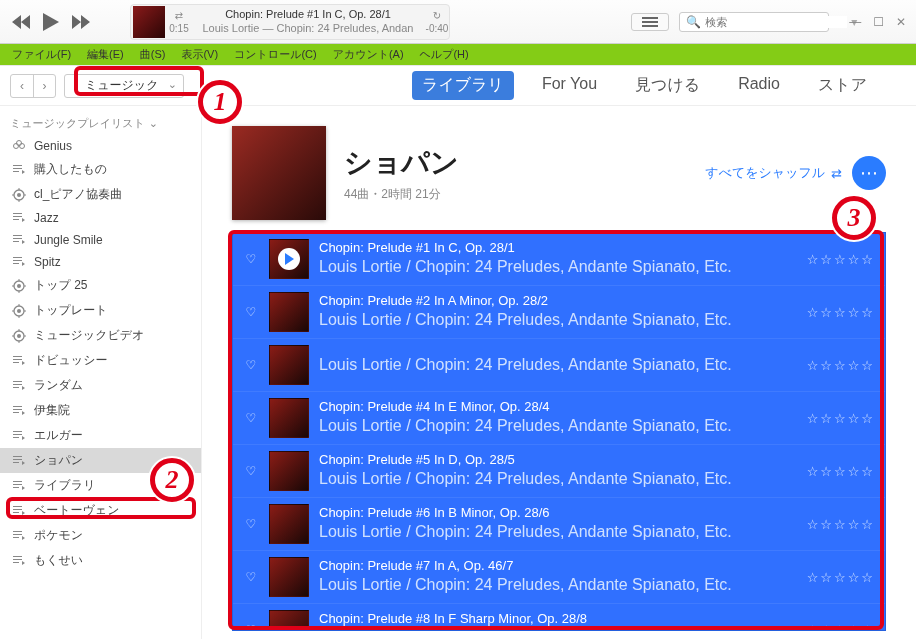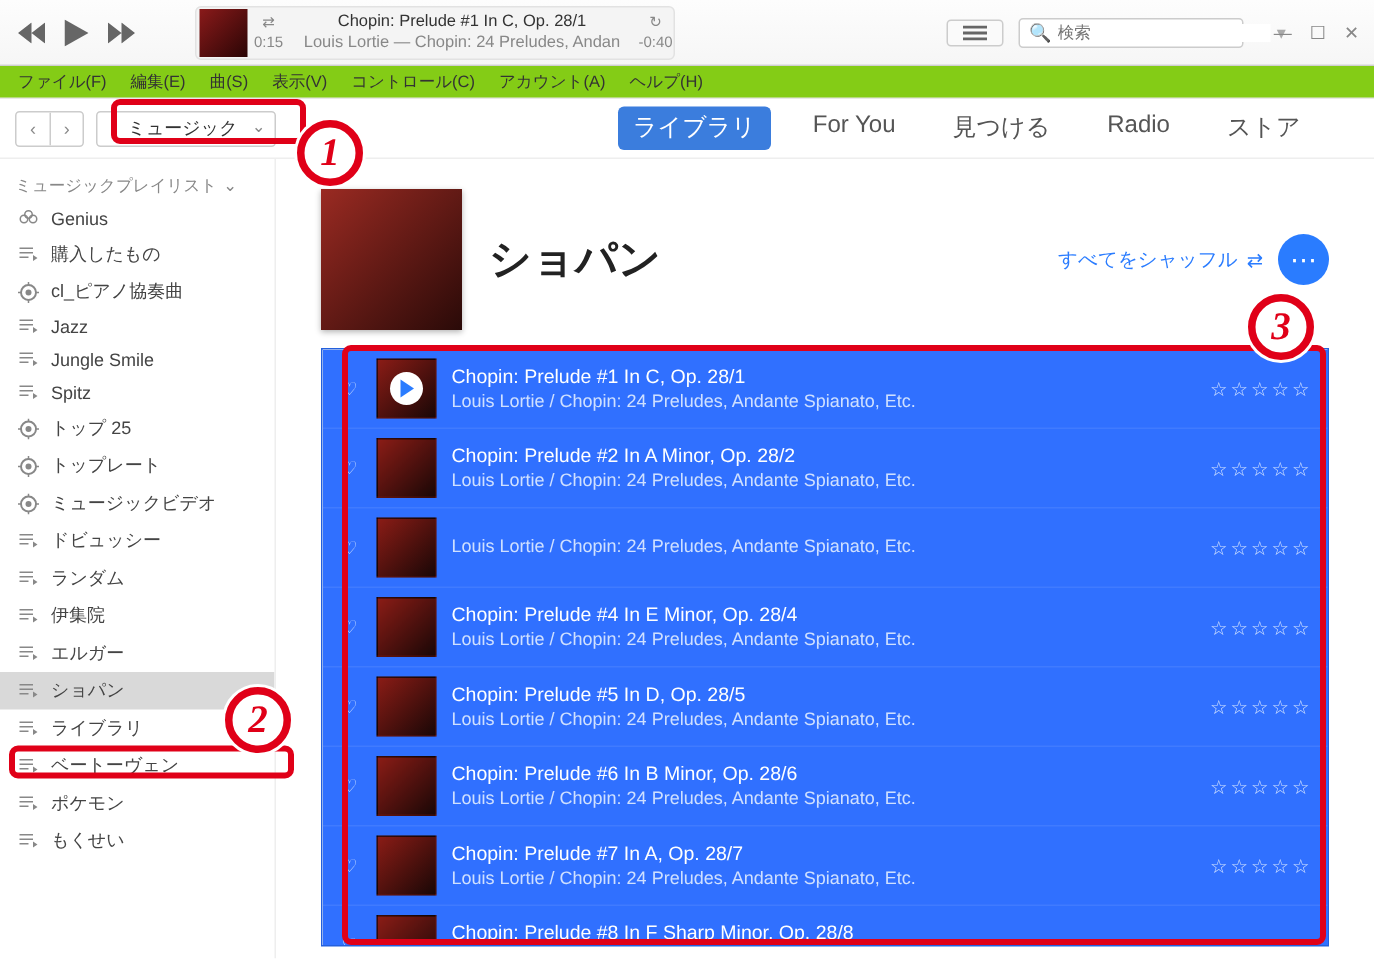--- a/index.html
+++ b/index.html
@@ -29,21 +29,21 @@
 .nav-arrows { display:flex; border:1px solid #ccc; border-radius:3px; overflow:hidden; }
 .nav-arrows .ar { width:22px; height:22px; display:flex; align-items:center; justify-content:center; color:#888; cursor:pointer; }
 .nav-arrows .ar + .ar { border-left:1px solid #ccc; }
 .category-dd { border:1px solid #ccc; border-radius:3px; height:24px; display:flex; align-items:center; padding:0 18px 0 8px; gap:6px; cursor:pointer; width:120px; background:#fff; position:relative; }
 .category-dd:after { content:"⌄"; position:absolute; right:6px; top:3px; color:#888; font-size:11px; }
 .tabs { display:flex; gap:18px; margin-left:220px; }
 .tabs .tab { color:#555; padding:4px 10px; cursor:pointer; font-size:16px; }
 .tabs .tab.active { background:#3b7ddd; color:#fff; border-radius:4px; }
 
 .main { display:flex; height:calc(639px - 44px - 22px - 40px); }
-.sidebar { width:184px; border-right:1px solid #eee; overflow-y:auto; padding:6px 0; }
+.sidebar { width:202px; border-right:1px solid #eee; overflow-y:auto; padding:6px 0; }
 .sb-head { font-size:11px; color:#888; padding:4px 10px; display:flex; align-items:center; gap:4px; cursor:pointer; }
 .sb-item { display:flex; align-items:center; gap:8px; padding:4px 12px; cursor:pointer; color:#444; }
 .sb-item.sel { background:#d9d9d9; }
 .sb-icon { width:14px; height:14px; display:flex; align-items:center; justify-content:center; color:#777; }
 
 .content { flex:1; overflow:hidden; display:flex; flex-direction:column; }
 .pl-header { display:flex; align-items:center; gap:18px; padding:20px 30px 12px 30px; }
 .pl-art { width:94px; height:94px; background:linear-gradient(135deg,#9a2a22,#2a0a08); box-shadow:0 1px 4px rgba(0,0,0,.3); }
 .pl-title { flex:1; }
 .pl-title h1 { font-size:28px; font-weight:700; color:#222; }
@@ -53,21 +53,21 @@
 .more-btn { width:34px; height:34px; border-radius:50%; background:#2a7cff; color:#fff; display:flex; align-items:center; justify-content:center; cursor:pointer; font-size:18px; }
 
 .tracks { background:#3070ff; margin:0 30px 8px 30px; border:1px solid #2460dd; overflow-y:auto; flex:1; }
 .track { display:flex; align-items:center; gap:10px; padding:6px 10px; color:#fff; border-bottom:1px solid rgba(255,255,255,.08); }
 .heart { width:16px; text-align:center; color:#cfe0ff; cursor:pointer; }
 .t-art { width:40px; height:40px; background:linear-gradient(135deg,#8a1c16,#1a0706); border:1px solid rgba(0,0,0,.3); position:relative; }
 .t-art.playable::after { content:""; position:absolute; inset:0; margin:auto; width:22px; height:22px; border-radius:50%; background:#fff; }
 .t-art.playable::before { content:""; position:absolute; left:15px; top:13px; border-left:9px solid #2a7cff; border-top:6px solid transparent; border-bottom:6px solid transparent; z-index:2; }
 .t-info { flex:1; line-height:1.3; }
 .t-info .tt { font-size:13px; }
-.t-info .ta { font-size:12px; color:#cfe0ff; }
+.t-info .ta { font-size:16px; color:#cfe0ff; }
 .stars { color:#cfe0ff; letter-spacing:2px; font-size:13px; cursor:pointer; }
 
 
 .callout { position:absolute; width:44px; height:44px; border:5px solid #e00018; border-radius:50%; background:#fff; color:#e00018; font-weight:900; font-size:26px; display:flex; align-items:center; justify-content:center; box-shadow:0 0 0 2px #fff; z-index:500; font-style:italic; font-family:"Times New Roman",serif; }
 .highlight { position:absolute; border:4px solid #e00018; border-radius:6px; z-index:400; pointer-events:none; }
 
 svg { display:block; }
 </style>
 </head>
 <body>
@@ -317,20 +317,21 @@
           <span>もくせい</span>
         </div>
       </div>
   </div>
 
   <div class="content">
     <div class="pl-header">
       <div class="pl-art"></div>
       <div class="pl-title">
         <h1>ショパン</h1>
+        <div class="sub">44曲・2時間 21分</div>
       </div>
       <div class="pl-actions">
         <div class="shuffle-all">
           <span>すべてをシャッフル</span>
           <span>⇄</span>
         </div>
         <div class="more-btn">⋯</div>
       </div>
     </div>
 
@@ -385,21 +386,21 @@
           <div class="t-info">
             <div class="tt">Chopin: Prelude #6 In B Minor, Op. 28/6</div>
             <div class="ta">Louis Lortie / Chopin: 24 Preludes, Andante Spianato, Etc.</div>
           </div>
           <div class="stars">☆☆☆☆☆</div>
         </div>
         <div class="track">
           <span class="heart">♡</span>
           <div class="t-art"></div>
           <div class="t-info">
-            <div class="tt">Chopin: Prelude #7 In A, Op. 28/7</div>
+            <div class="tt">Chopin: Prelude #7 In A, Op. 46/7</div>
             <div class="ta">Louis Lortie / Chopin: 24 Preludes, Andante Spianato, Etc.</div>
           </div>
           <div class="stars">☆☆☆☆☆</div>
         </div>
         <div class="track">
           <span class="heart">♡</span>
           <div class="t-art"></div>
           <div class="t-info">
             <div class="tt">Chopin: Prelude #8 In F Sharp Minor, Op. 28/8</div>
             <div class="ta">Louis Lortie / Chopin: 24 Preludes, Andante Spianato, Etc.</div>

